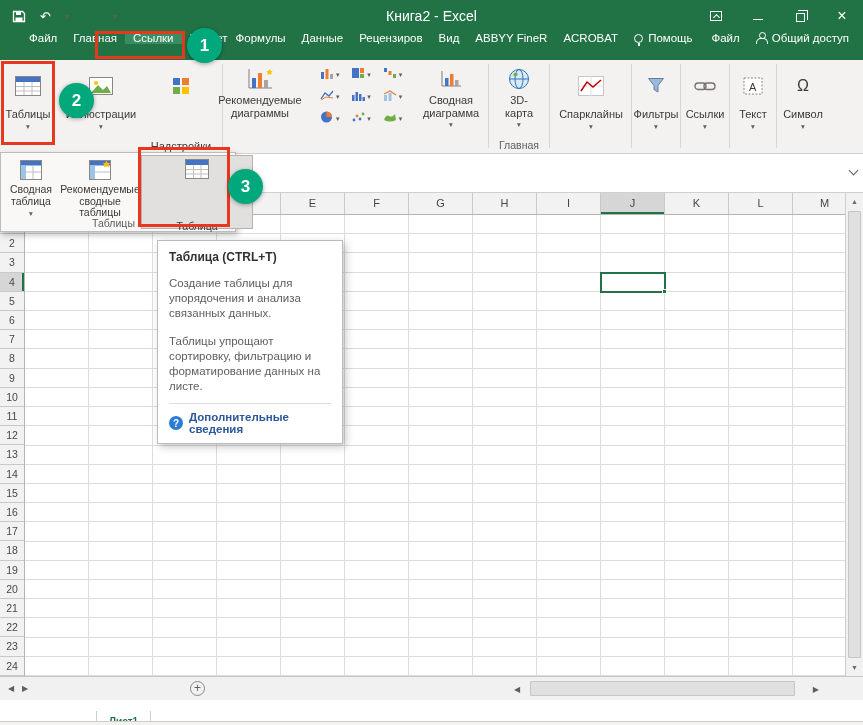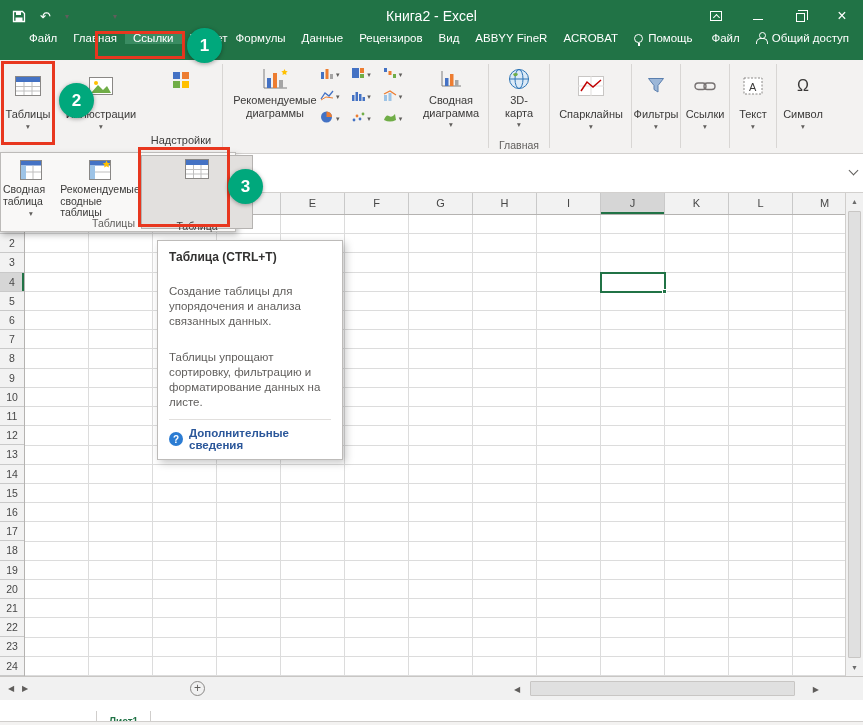--- a/index.html
+++ b/index.html
@@ -38,23 +38,23 @@
 #ribbon{position:absolute;left:0;top:60px;width:100%;height:94px;background:#f3f2f1;border-bottom:1px solid #d2d0ce;}
 .bigbtn{position:absolute;display:flex;flex-direction:column;align-items:center;color:#3b3a39;font-size:11px;text-align:center;}
 .bigbtn .icon{display:flex;align-items:center;justify-content:center;height:28px;margin-top:3px;}
 .bigbtn.tall .icon{margin-top:10px;margin-bottom:7px;}
 .bigbtn .lbl{line-height:1.15;margin-top:1px;}
 .car{font-size:7.5px;color:#605e5c;margin-top:2px;line-height:1;}
 .gsep{position:absolute;top:4px;height:84px;width:1px;background:#d8d6d4;}
 .grouplabel{position:absolute;top:79px;font-size:10.5px;color:#605e5c;text-align:center;}
 #btn-tables{left:2px;top:2px;width:52px;height:84px;}
 #btn-illustrations{left:56px;top:2px;width:90px;height:84px;}
-#btn-addins{left:148px;top:2px;width:66px;height:84px;gap:38px;}
+#btn-addins{left:148px;top:8px;width:66px;height:84px;gap:38px;}
 #sep1{left:222px;}
-#btn-recommended{left:232px;top:2px;width:86px;height:76px;}
+#btn-recommended{left:217px;top:2px;width:86px;height:76px;}
 #charts-grid{position:absolute;left:318px;top:6px;width:94px;display:grid;grid-template-columns:repeat(3,1fr);row-gap:5px;}
 .mini{display:flex;align-items:center;gap:2px;padding:1px 2px;}
 .mcar{font-size:7px;color:#605e5c;}
 #btn-pivotchart{left:416px;top:2px;width:70px;height:76px;}
 #sep2{left:488px;}
 #btn-map3d{left:491px;top:2px;width:56px;height:76px;}
 #btn-map3d .lbl{width:40px;}
 #sep3{left:549px;}
 #btn-sparklines{left:552px;top:2px;width:78px;height:84px;}
 #sep4{left:631px;}
@@ -122,31 +122,31 @@
  repeating-linear-gradient(to bottom,#9a9a98 0 1px,transparent 1px 4px);}
 .view.v2::after{content:"";position:absolute;left:3px;right:3px;top:2px;bottom:2px;border:1px solid #9a9a98;}
 .view.v3::after{content:"";position:absolute;inset:2px;border:1px dashed #9a9a98;}
 .zoomctl{font-size:13px;color:#3b3a39;line-height:1;}
 #ztrack{width:140px;height:2px;background:#8a8886;position:relative;}
 #zthumb{position:absolute;left:66px;top:-5px;width:4px;height:12px;background:#605e5c;}
 
 
 #tables-panel{position:absolute;left:0;top:152px;width:236px;height:80px;background:#f9f8f7;border:1px solid #bdbbb9;box-shadow:2px 3px 6px rgba(0,0,0,.25);z-index:20;}
 .pgroup{position:absolute;bottom:2px;left:0;width:225px;text-align:center;font-size:10.5px;color:#605e5c;}
-.pitem{position:absolute;top:2px;display:flex;flex-direction:column;align-items:center;font-size:10.5px;color:#3b3a39;}
+.pitem{position:absolute;top:2px;display:flex;flex-direction:column;align-items:center;font-size:10.5px;color:#3b3a39;text-align:center;}
 #pi-pivot{left:2px;width:56px;height:64px;}
 #pi-recpivot{left:60px;width:78px;height:64px;}
 #pi-table{left:140px;width:112px;height:74px;background:#e2e0de;border:1px solid #b5b3b1;gap:40px;}
 .pitem .icon{height:24px;display:flex;align-items:center;margin-top:3px;margin-bottom:2px;}
 .plbl{line-height:1.12;}
 
 
 #tooltip{position:absolute;left:157px;top:240px;width:186px;background:#fff;border:1px solid #bdbbb9;box-shadow:3px 3px 8px rgba(0,0,0,.22);z-index:25;padding:9px 11px 8px;}
 .tt-title{font-size:12px;font-weight:bold;color:#323130;}
-.tt-body{font-size:11.5px;color:#605e5c;line-height:1.32;margin-top:20px;}
+.tt-body{font-size:11.5px;color:#605e5c;line-height:1.32;margin-top:12px;}
 .tt-div{border-top:1px solid #e1dfdd;margin:9px 0 7px;}
 .tt-link{display:flex;align-items:center;gap:6px;}
 .tt-q{width:14px;height:14px;border-radius:50%;background:#2b7cd3;color:#fff;font-size:10px;font-weight:bold;display:flex;align-items:center;justify-content:center;flex:none;}
 .tt-ltext{font-size:11.5px;font-weight:bold;color:#2b579a;}
 
 
 #watermark{position:absolute;left:2px;top:638px;z-index:30;display:flex;align-items:flex-start;}
 #wm-monitor{width:76px;height:56px;border:3px solid #8c8c8c;border-radius:10px;background:#403f3e;display:flex;align-items:center;justify-content:center;box-shadow:0 0 0 2px rgba(255,255,255,.55);}
 #wm-os{margin:10px 0 0 10px;width:56px;height:38px;background:#e8321e;border-radius:6px;color:#fff;font-size:25px;font-weight:bold;display:flex;align-items:center;justify-content:center;box-shadow:0 0 0 2px rgba(255,255,255,.55);}
 #wm-helper{margin:8px 0 0 6px;font-size:30px;font-weight:bold;color:rgba(125,125,125,.62);letter-spacing:.5px;}

